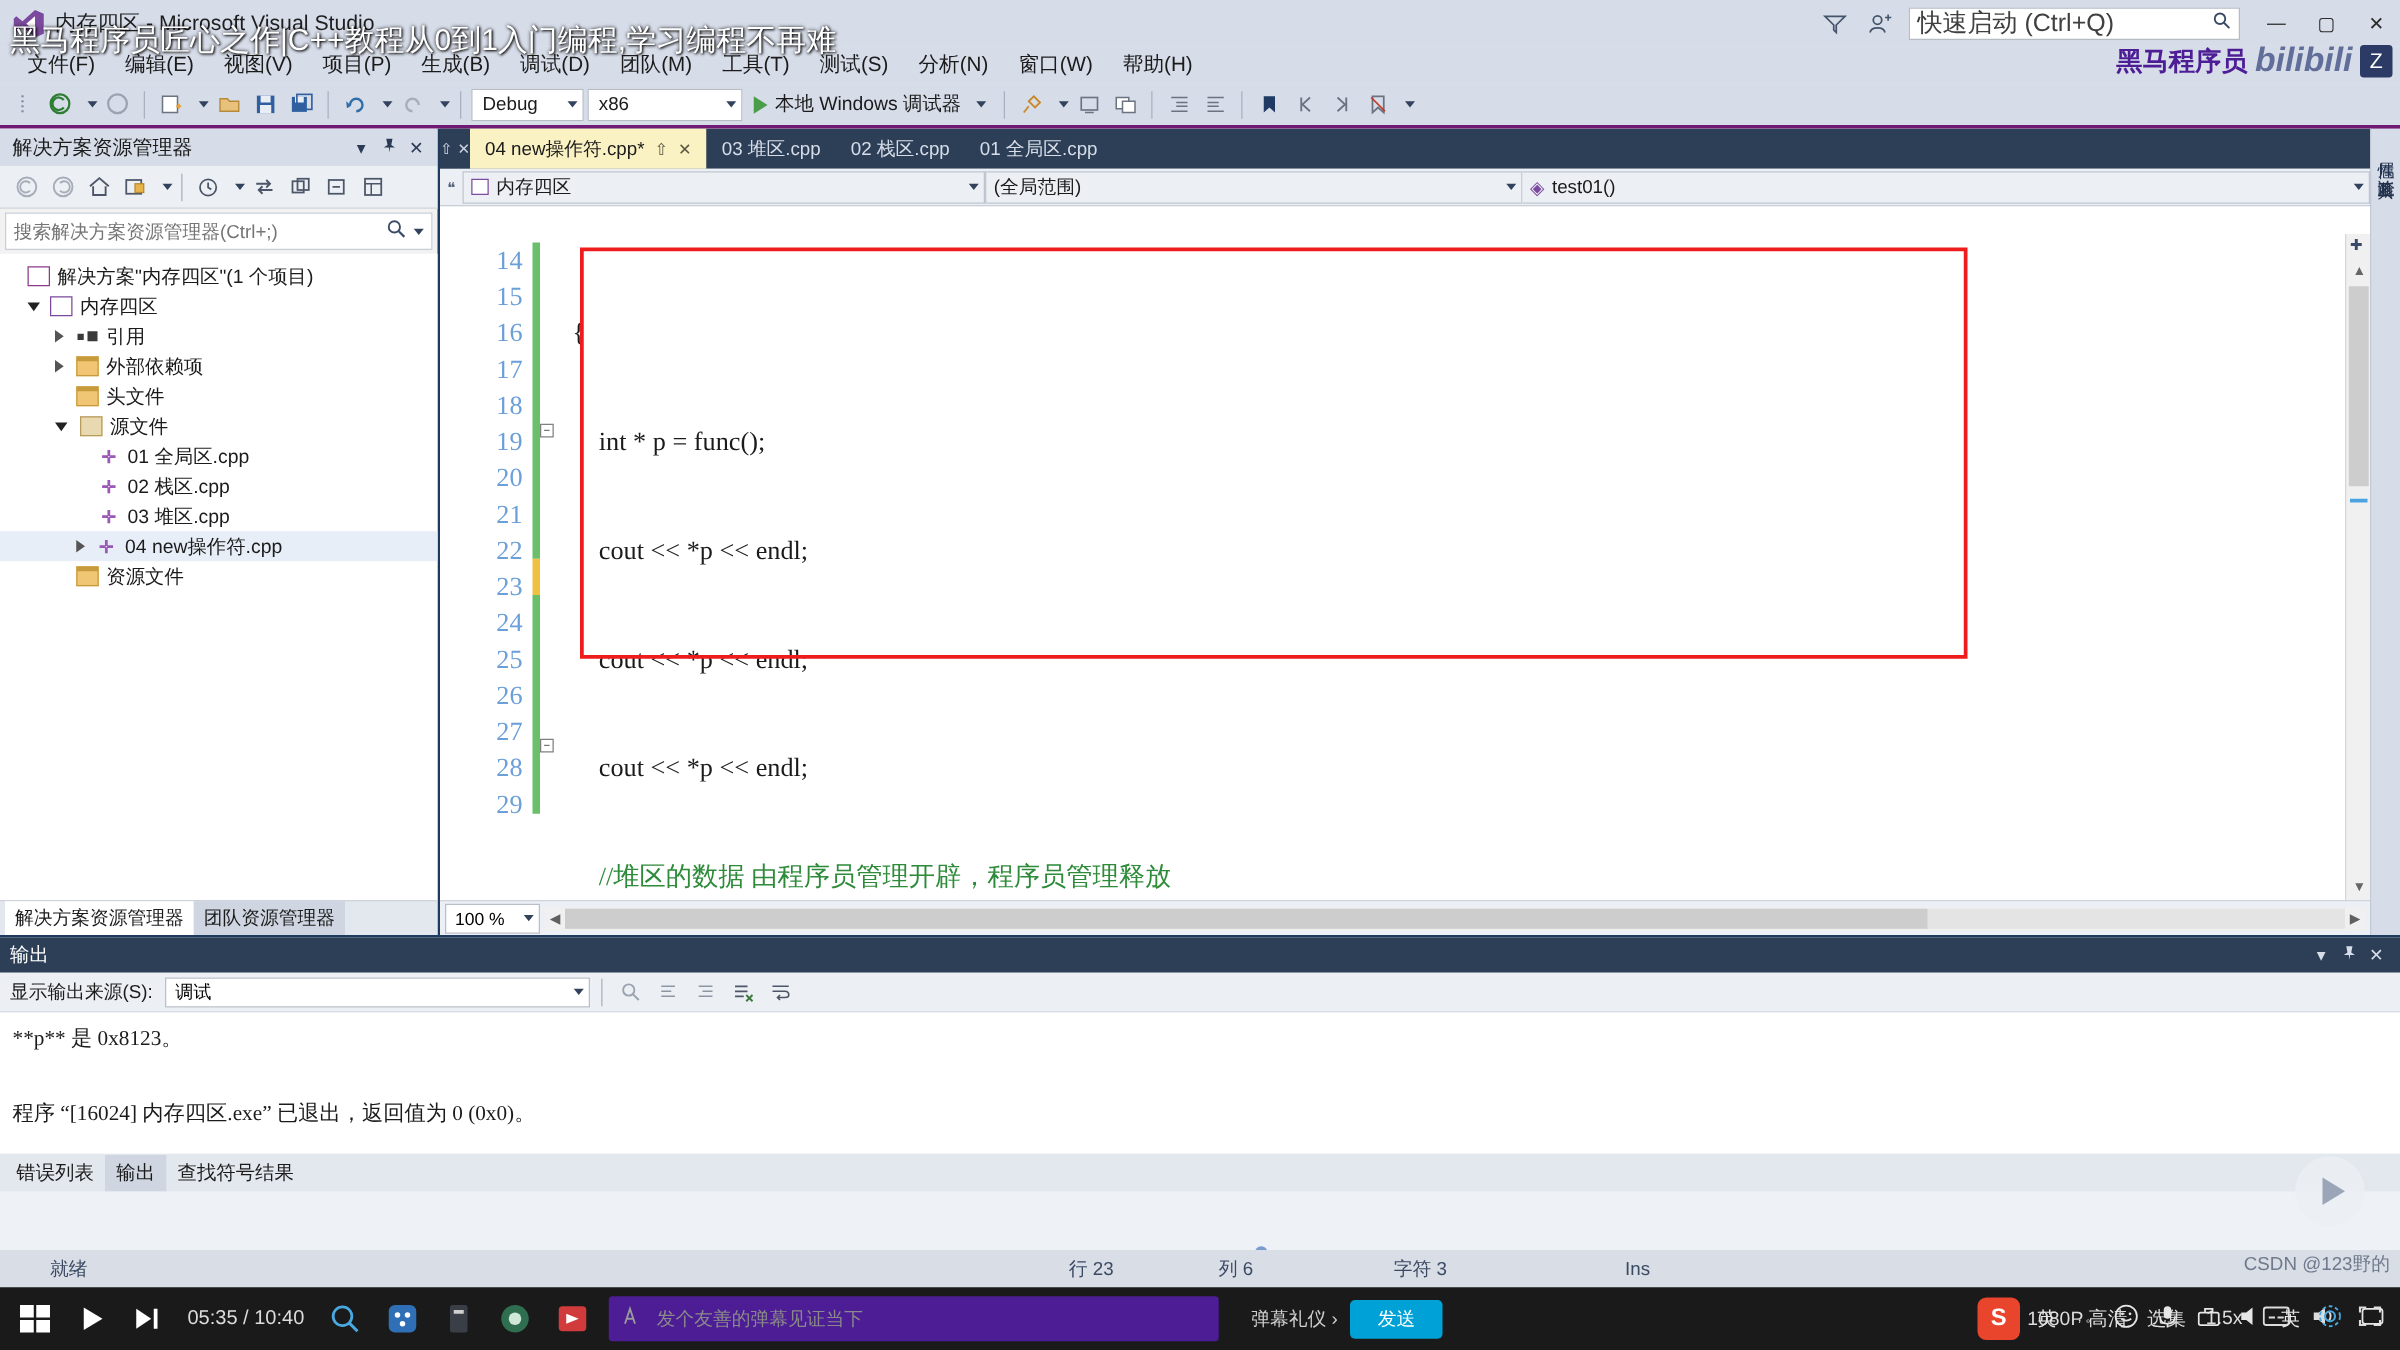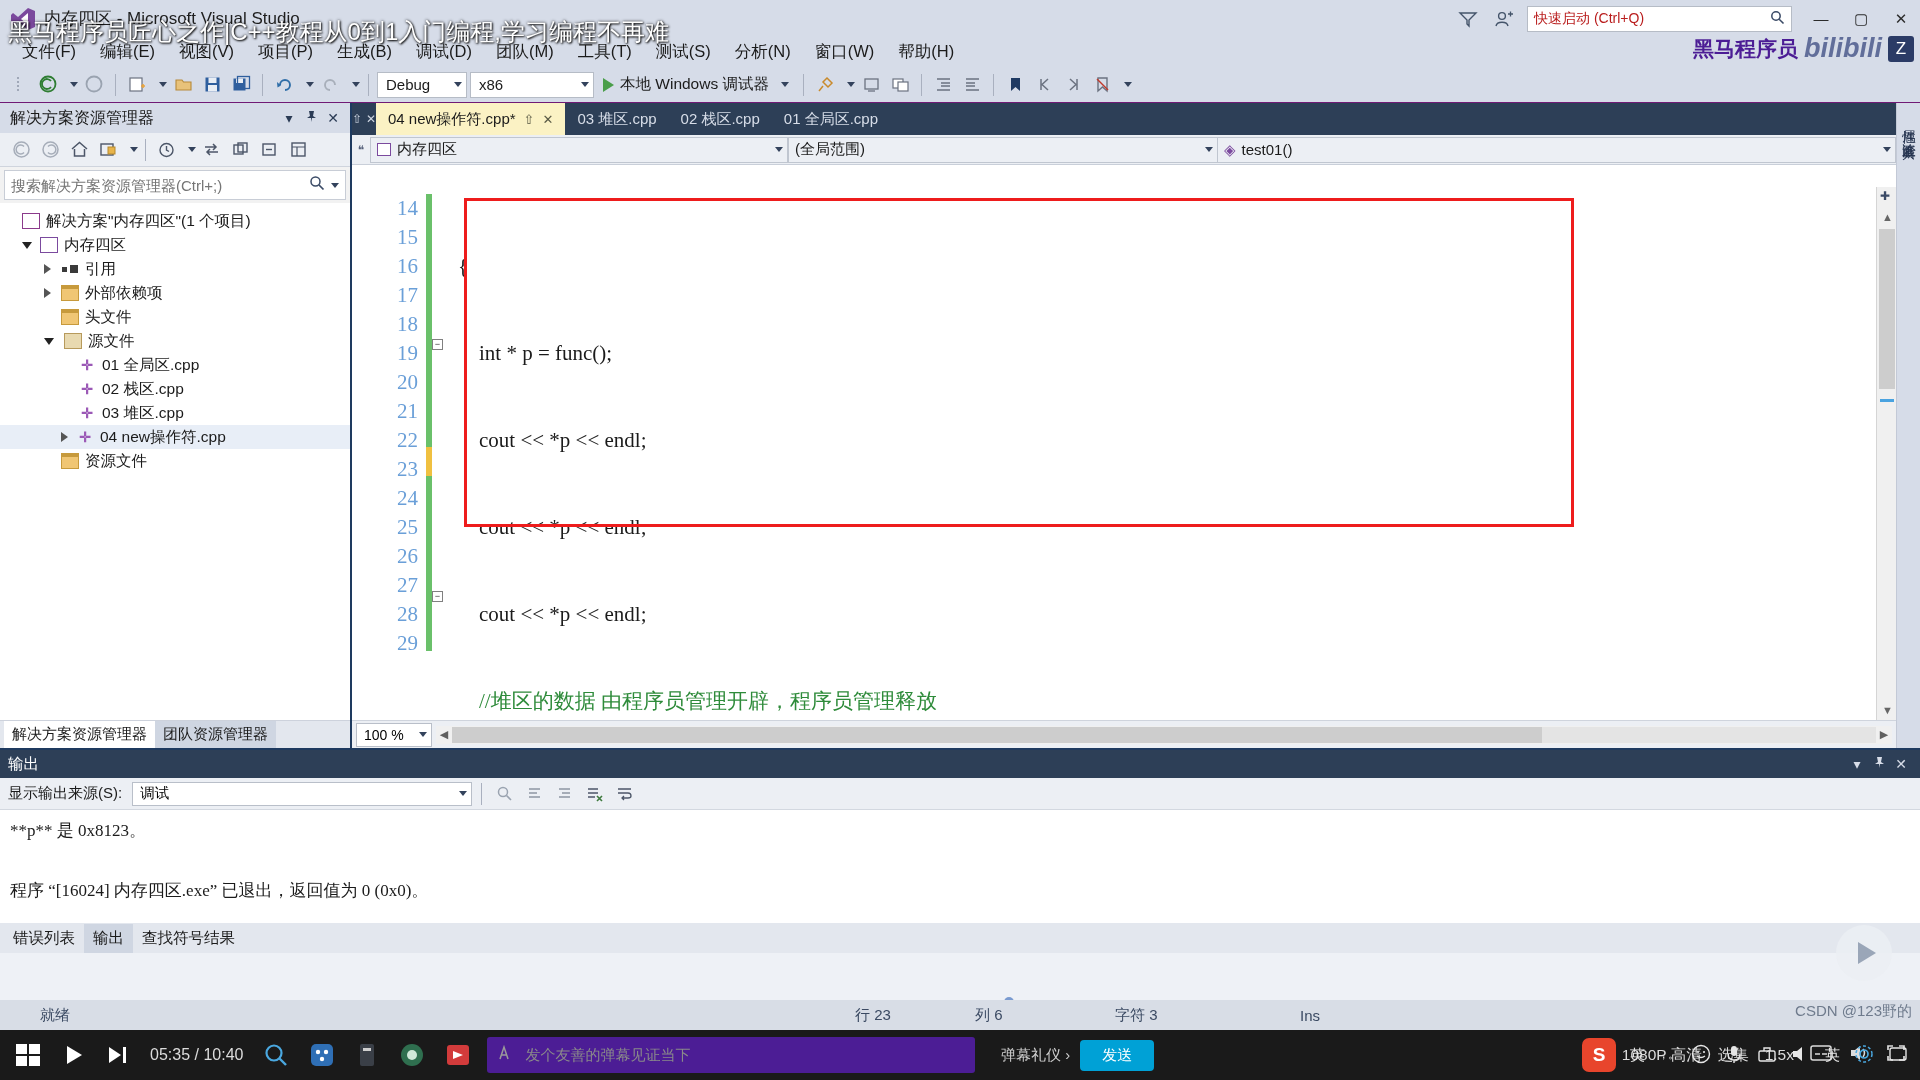--- a/index.html
+++ b/index.html
@@ -16,36 +16,36 @@
     height: 37px; background: #d6dce8; display: flex; align-items: center;
     padding-left: 10px; position: relative;
   }
   .vs-logo { width: 26px; height: 24px; position: relative; margin-right: 8px; }
   .vs-logo svg { display: block; }
   .title-text { font-size: 17px; color: #1e1e1e; white-space: nowrap; }
   .title-right { position: absolute; right: 8px; top: 0; height: 37px; display: flex; align-items: center; gap: 10px; }
   .tb-icon { width: 26px; height: 26px; display: flex; align-items: center; justify-content: center; color: #44546a; }
   .quick-launch {
     width: 265px; height: 26px; background: #fff; border: 1px solid #b6bcc6;
-    display: flex; align-items: center; padding: 0 6px; font-size: 14px; color: #b91c1c;
+    display: flex; align-items: center; padding: 0 6px; font-size: 20px; color: #404040;
   }
   .quick-launch span.ql-text { flex: 1; }
   .win-btns { display: flex; align-items: center; gap: 18px; margin-left: 8px; color: #2b2b2b; font-size: 15px; }
   .win-btn { width: 22px; text-align: center; cursor: default; }
 
   
   .menubar { height: 30px; background: #d6dce8; display: flex; align-items: center; padding-left: 10px; position: relative; }
   .menu-item { font-size: 16.5px; color: #1b1b1b; padding: 2px 12px; white-space: nowrap; }
   .brand-area { position: absolute; right: 6px; top: -4px; display: flex; align-items: center; gap: 6px; }
   .brand-text { font-size: 21px; color: #4c1d95; font-weight: bold; letter-spacing: 0px;}
   .bili-logo { font-size: 27px; color: #3b4a80; font-style: italic; font-weight: bold; opacity: .75;}
   .z-badge { width: 26px; height: 26px; background: #2b3b66; color: #fff; font-size: 17px; display:flex;align-items:center;justify-content:center;border-radius:3px;}
 
   
-  .toolbar { height: 36px; background: #d6dce8; display: flex; align-items: center; padding-left: 6px; gap: 3px; border-bottom: 1px solid #701a75;}
+  .toolbar { height: 36px; background: #d6dce8; display: flex; align-items: center; padding-left: 6px; gap: 3px; border-bottom: 3px solid #701a75;}
   .tb-sep { width: 1px; height: 22px; background: #a9b0bf; margin: 0 5px; }
   .tb-btn { height: 26px; min-width: 26px; display: flex; align-items: center; justify-content: center; color: #3f4a5c; font-size: 14px; }
   .tb-combo {
     height: 26px; background: #fff; border: 1px solid #b6bcc6; display: flex; align-items: center;
     justify-content: space-between; padding: 0 4px 0 8px; font-size: 15px; color: #1b1b1b;
   }
   .caret-down { width: 0; height: 0; border-left: 4px solid transparent; border-right: 4px solid transparent; border-top: 5px solid #33425c; margin-left: 6px;}
   .run-btn { display: flex; align-items: center; gap: 6px; font-size: 15.5px; color: #1b1b1b; padding: 0 6px;}
   .play-tri { width:0;height:0;border-top:7px solid transparent;border-bottom:7px solid transparent;border-left:11px solid #4a9e4a;}
 

